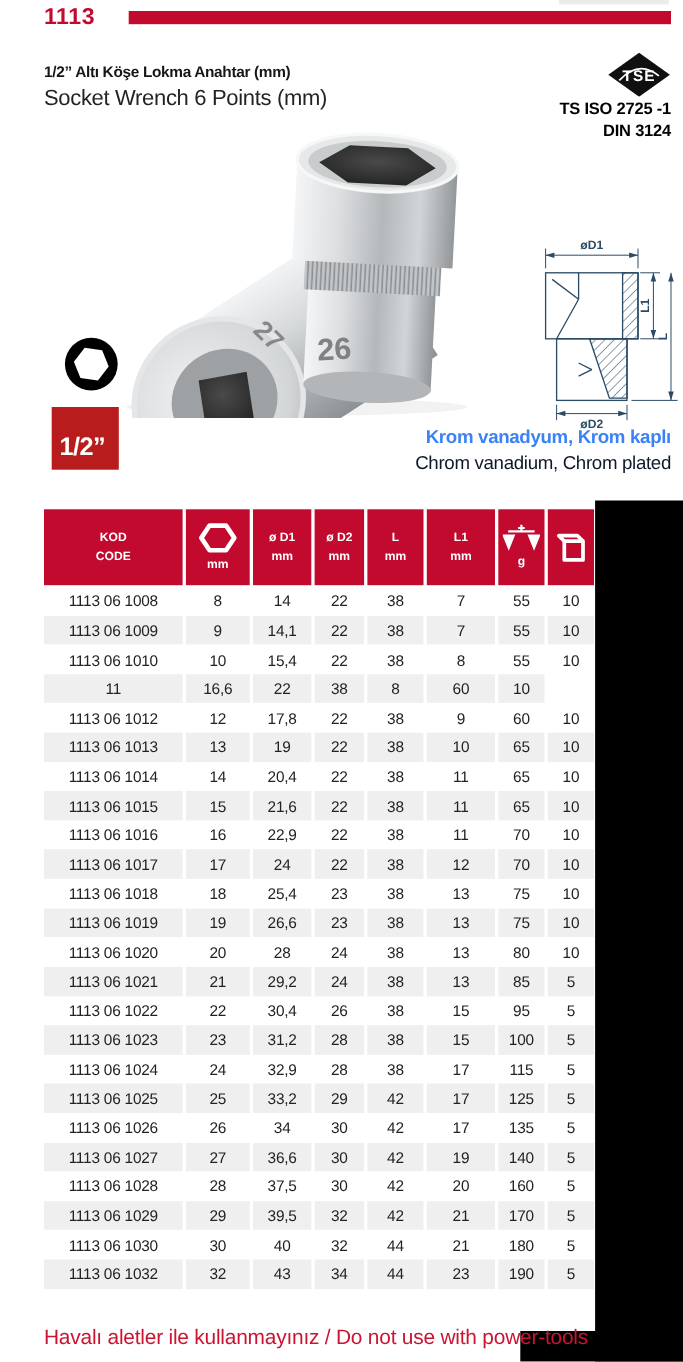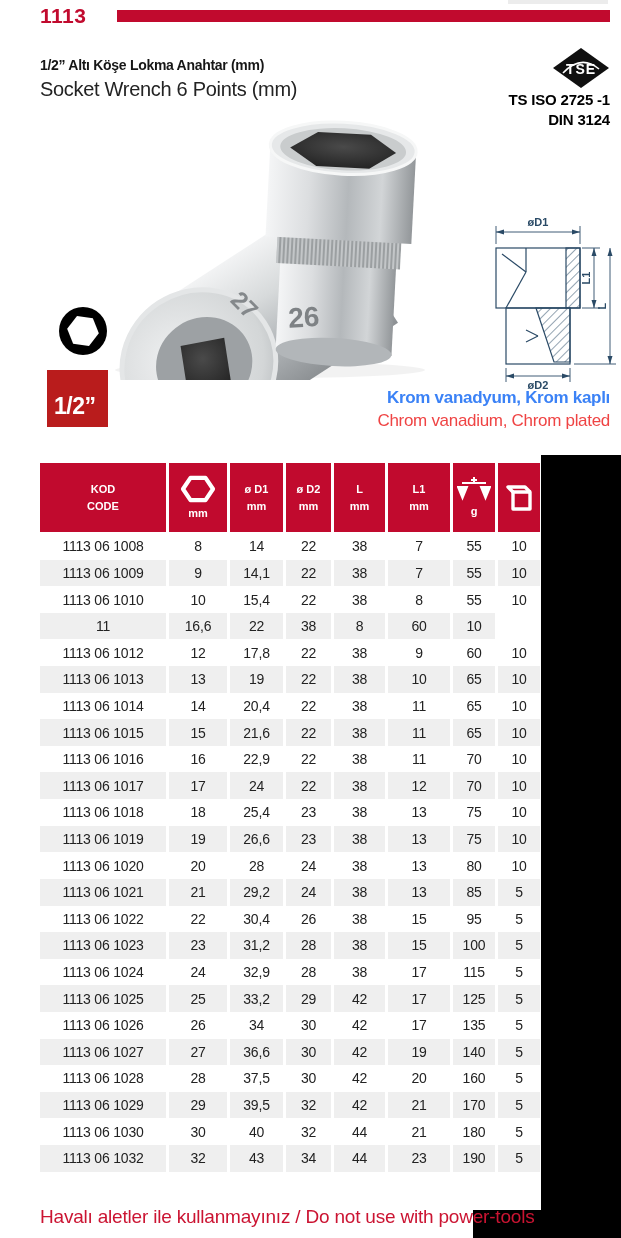--- a/index.html
+++ b/index.html
@@ -25,21 +25,21 @@
   .tech-drawing text{ font-family:"Liberation Sans",sans-serif; font-size:11px; fill:var(--navy); }
 
   .hex-symbol{ position:absolute; left:58px; top:306px; }
 
   .drive-badge{ position:absolute; left:47px; top:370px; width:61px; height:57px; background:#b91c1c;
     display:flex; align-items:flex-end; }
   .drive-badge span{ color:#fff; font-weight:bold; font-size:23px; padding:0 0 7px 7px; letter-spacing:-.5px; }
 
   .material{ position:absolute; right:11px; top:388px; text-align:right; }
   .material-tr{ font-size:17px; font-weight:bold; color:#3b82f6; letter-spacing:-.3px; }
-  .material-en{ font-size:17px; font-weight:400; color:#ef4444; margin-top:3px; letter-spacing:-.3px;text-align:right; }
+  .material-en{ font-size:17px; font-weight:400; color:#0f172a; margin-top:3px; letter-spacing:-.3px;text-align:right; }
 
   .black-sidebar{ position:absolute; left:541px; top:455px; width:80px; height:783px; background:#000; }
   .black-footer{ position:absolute; left:473px; top:1210px; width:148px; height:28px; background:#000; }
 
   .spec-table{ position:absolute; left:40px; top:463px; width:500px; }
   .thead, .trow{ display:grid; grid-template-columns:126px 58px 53px 45px 51px 62px 42px 42px; column-gap:3px; }
   .thead{ height:69px; }
   .th{ background:var(--red); color:#fff; display:flex; flex-direction:column; align-items:center;
        justify-content:center; gap:1px; font-weight:bold; font-size:11px; line-height:16px; text-align:center; }
   .tbody{ margin-top:1px; }

